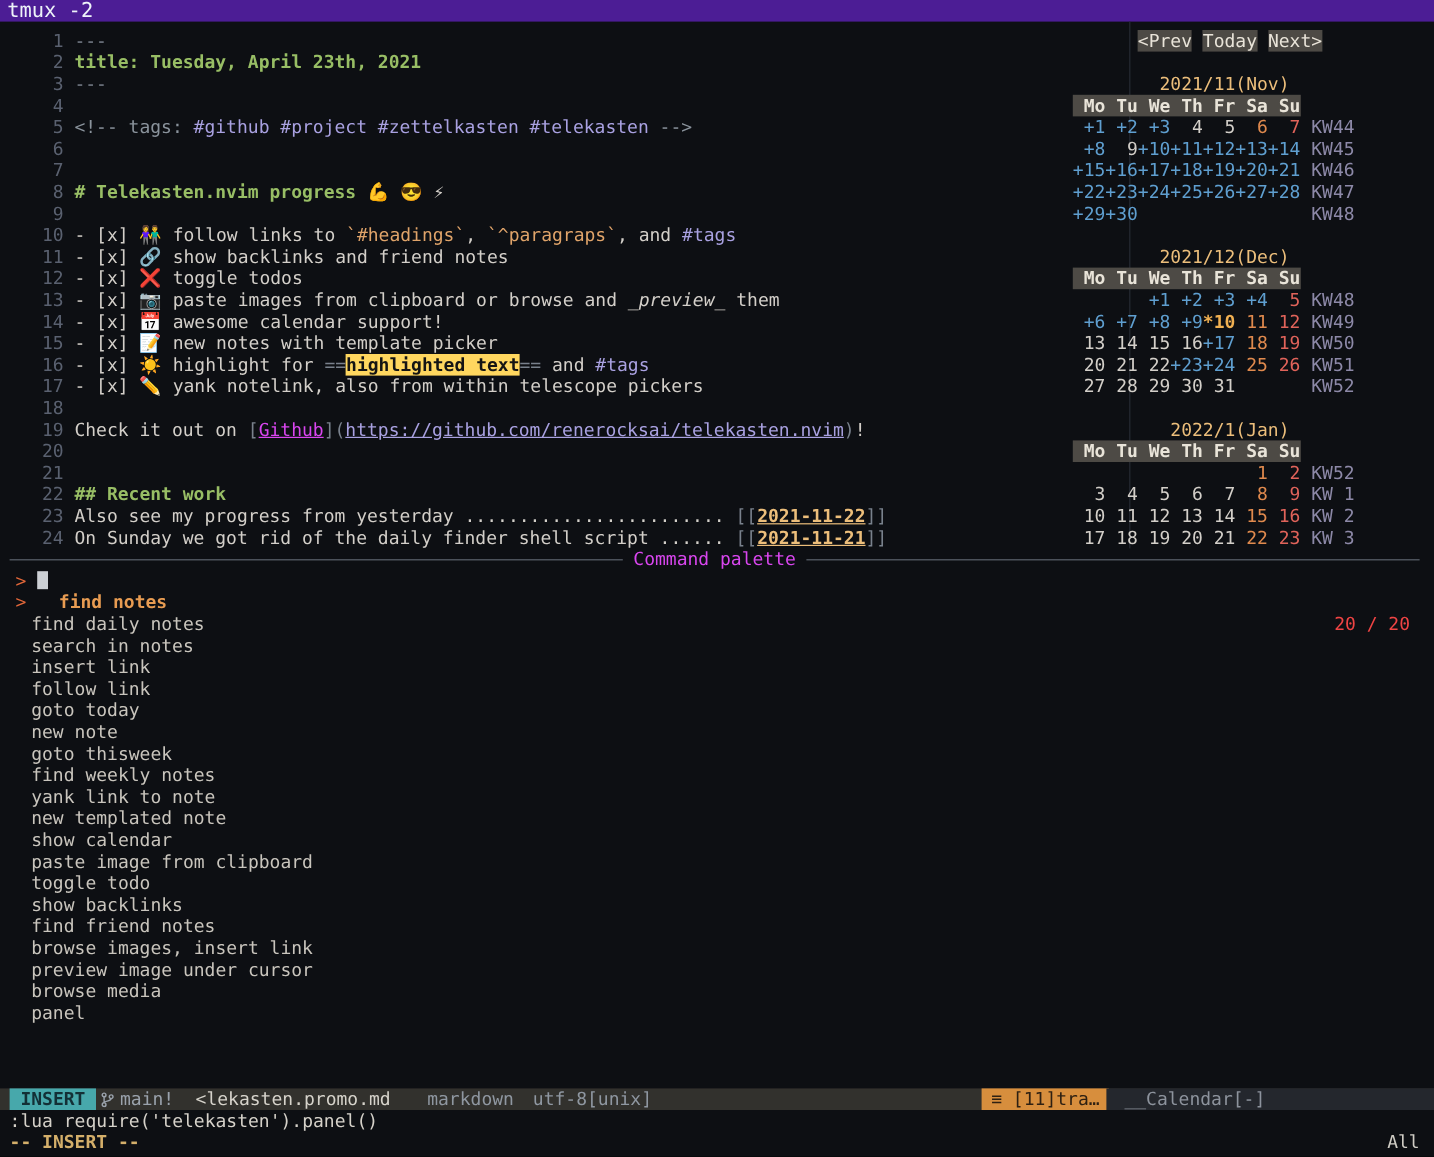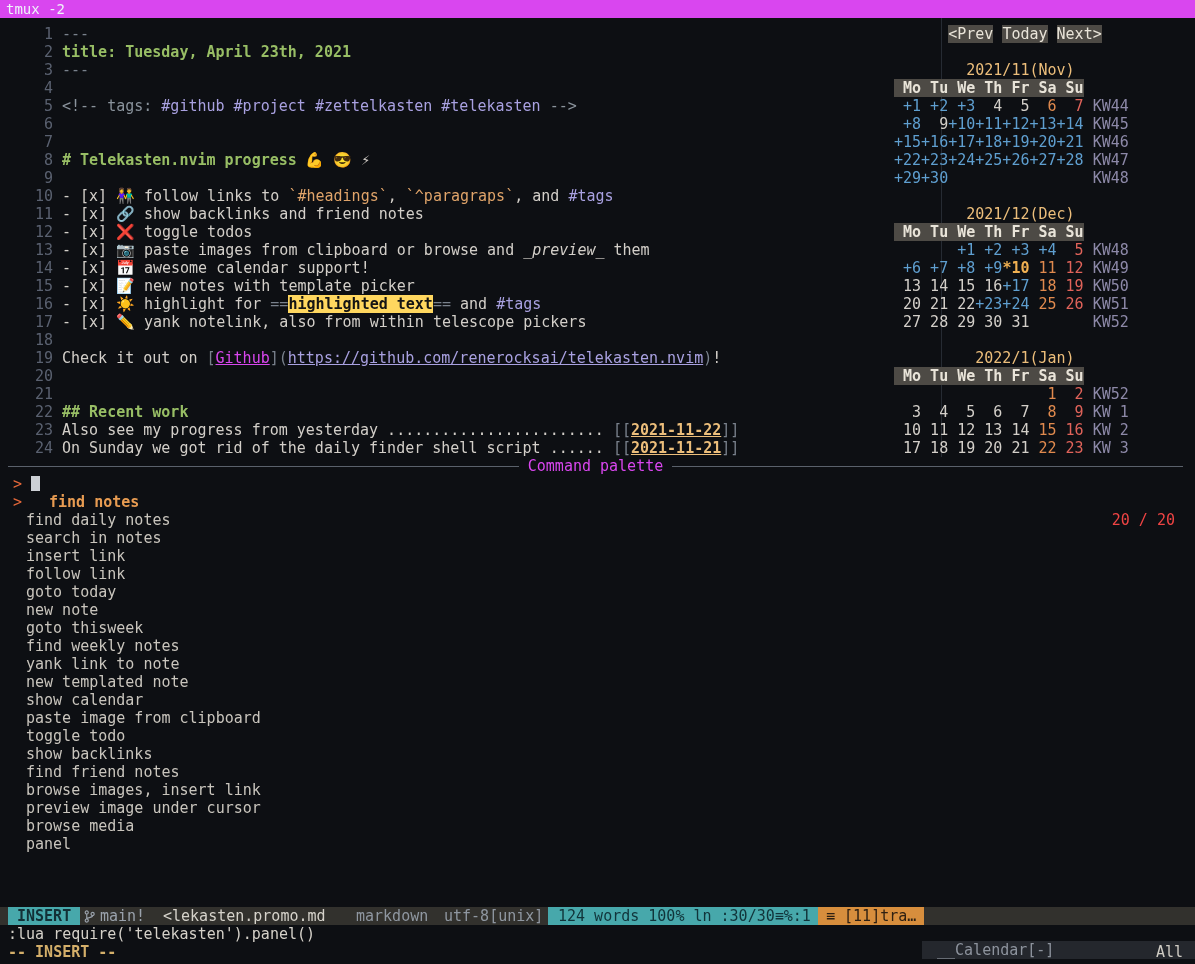--- a/index.html
+++ b/index.html
@@ -1,19 +1,19 @@
 <!DOCTYPE html>
 <html><head>
 <meta charset="utf-8">
 <style>
   html,body{margin:0;padding:0;background:#000;}
   .screen{position:relative;width:1195px;height:964px;background:#0d0f13;overflow:hidden;
           font-family:"DejaVu Sans Mono",monospace;font-size:15px;line-height:18px;color:#d3cfc9;}
-  .titlebar{position:absolute;top:0;left:0;right:0;height:18px;background:#d946ef;color:#eef3f9;
-            font-size:14px;line-height:18px;padding-left:6px;box-sizing:border-box;}
+  .titlebar{position:absolute;top:0;left:0;right:0;height:18px;background:#4c1d95;color:#eef3f9;
+            font-size:17px;line-height:18px;padding-left:6px;box-sizing:border-box;}
   
   .editor{position:absolute;left:8px;top:25px;width:925px;}
   .row{height:18px;white-space:pre;}
   .ln{display:inline-block;width:45px;margin-right:9px;text-align:right;color:#5a6170;}
   .txt,.dots,.emo{color:#d3cfc9;}
   .grn{color:#98be65;font-weight:bold;}
   .com{color:#8a939c;}
   .dim{color:#79818c;}
   .tag{color:#a9a1e1;}
   .code{color:#e0a46a;}
@@ -49,21 +49,21 @@
   .sl{position:absolute;top:907px;left:0;width:1195px;height:18px;background:#32312d;}
   .seg{position:absolute;top:0;height:18px;line-height:18px;white-space:pre;}
   .seg-mode{left:8px;background:#47a8ab;color:#133036;font-weight:bold;padding:0 9px;}
   .seg-branch{left:84px;color:#9aa2ac;}
   .seg-branch svg{vertical-align:-2px;margin-right:5px;}
   .seg-file{left:163px;color:#d6d3cb;}
   .seg-ft{left:356px;color:#8f97a1;}
   .seg-enc{left:444px;color:#8f97a1;}
   .seg-stats{left:548px;background:#47a8ab;color:#11343a;padding:0 10px;}
   .seg-buf{left:818px;background:#d78e3d;color:#2e2012;padding:0 8px;}
-  .seg-calbg{left:922px;right:0;width:273px;background:#24272d;color:#8d939d;margin-top:34px;}
+  .seg-calbg{left:922px;right:0;width:273px;background:#24272d;color:#8d939d;}
   .seg-calbg span{margin-left:15px;}
   
   .cmdline{position:absolute;top:925px;left:8px;height:18px;white-space:pre;color:#d5d1c9;}
   .modeline{position:absolute;top:943px;left:0;width:1195px;height:18px;}
   .mm{position:absolute;left:8px;color:#d4af6a;font-weight:bold;}
   .pos{position:absolute;left:1030px;color:#cfccc4;margin-top:48px;}
   .scr{position:absolute;left:1156px;color:#cfccc4;}
 </style>
 </head>
 <body>
@@ -167,21 +167,20 @@
           <g fill="none" stroke="#9aa2ac" stroke-width="1.3">
             <circle cx="3" cy="2.6" r="1.7"></circle>
             <circle cx="3" cy="11.4" r="1.7"></circle>
             <circle cx="9.4" cy="4.2" r="1.7"></circle>
             <path d="M3 4.3 V 9.7 M9.4 5.9 C 9.4 8.8, 3 7.6, 3 9.7"></path>
           </g>
         </svg><span>main!</span></span>
     <span class="seg seg-file">&lt;lekasten.promo.md</span>
     <span class="seg seg-ft">markdown</span>
     <span class="seg seg-enc">utf-8[unix]</span>
-    <span class="seg seg-stats">124 words 100% ln :30/30≡%:1</span>
     <span class="seg seg-buf">≡ [11]tra…</span>
     <span class="seg seg-calbg"><span>__Calendar[-]</span></span>
   </div>
 
   <div class="cmdline"><span>:lua require('telekasten').panel()</span></div>
 
   <div class="modeline">
     <span class="mm">-- INSERT --</span>
     <span class="pos">1,3</span>
     <span class="scr">All</span>

